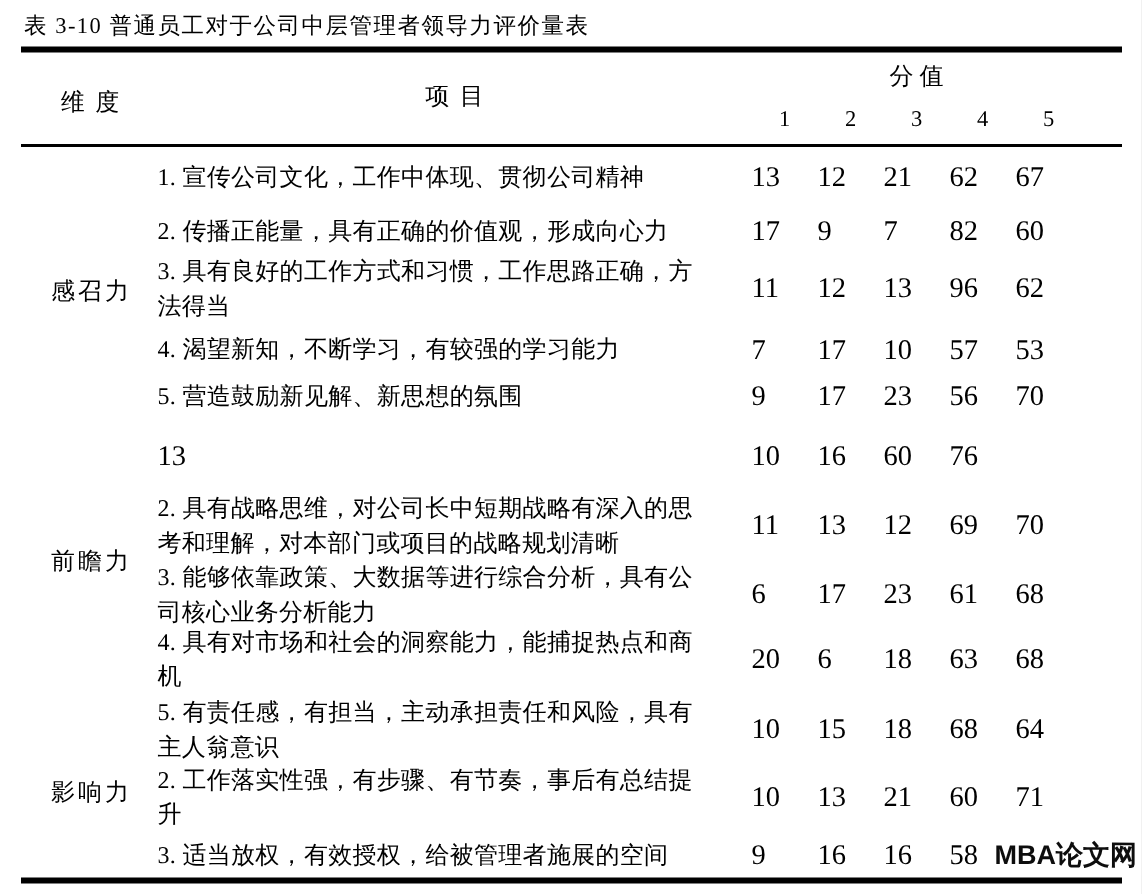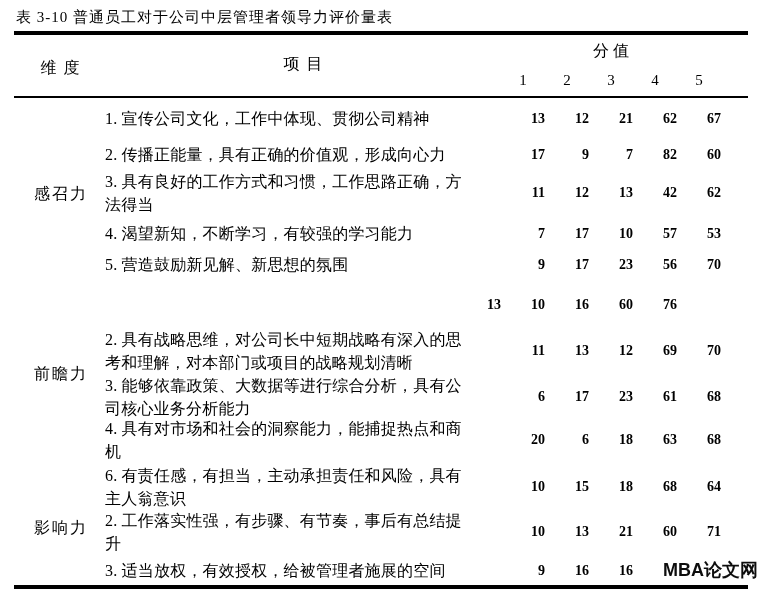--- a/index.html
+++ b/index.html
@@ -45,21 +45,21 @@
   .row{
     position:absolute;left:105px;width:616px;
     display:grid;grid-template-columns:396px repeat(5,44px);
     align-items:center;
   }
   .row .item{
     width:360px;
     font-size:16px;line-height:23px;
     letter-spacing:0.2px;
   }
-  .row .val{font-size:14px;text-align:right;font-weight:bold;}
+  .row .val{font-size:19px;text-align:left;}
   .r-single{height:23px;}
   .r-double{height:46px;}
 
   .watermark-name{
     position:absolute;top:556px;right:0;
     padding:2px 3px 2px 10px;background:#ffffff;
     font-family:"Liberation Sans","DejaVu Sans",sans-serif;
     font-size:18px;font-weight:bold;
     color:#0d0d0d;white-space:nowrap;z-index:3;
   }
@@ -111,21 +111,21 @@
     <div class="val">9</div>
     <div class="val">7</div>
     <div class="val">82</div>
     <div class="val">60</div>
   </div>
   <div class="row r-double" style="top:170px">
     <div class="item">3. 具有良好的工作方式和习惯，工作思路正确，方法得当</div>
     <div class="val">11</div>
     <div class="val">12</div>
     <div class="val">13</div>
-    <div class="val">42</div>
+    <div class="val">96</div>
     <div class="val">62</div>
   </div>
   <div class="row r-single" style="top:222px">
     <div class="item">4. 渴望新知，不断学习，有较强的学习能力</div>
     <div class="val">7</div>
     <div class="val">17</div>
     <div class="val">10</div>
     <div class="val">57</div>
     <div class="val">53</div>
   </div>
@@ -164,21 +164,21 @@
   <div class="row r-double" style="top:417px">
     <div class="item">4. 具有对市场和社会的洞察能力，能捕捉热点和商机</div>
     <div class="val">20</div>
     <div class="val">6</div>
     <div class="val">18</div>
     <div class="val">63</div>
     <div class="val">68</div>
   </div>
 
   <div class="row r-double" style="top:464px">
-    <div class="item">6. 有责任感，有担当，主动承担责任和风险，具有主人翁意识</div>
+    <div class="item">5. 有责任感，有担当，主动承担责任和风险，具有主人翁意识</div>
     <div class="val">10</div>
     <div class="val">15</div>
     <div class="val">18</div>
     <div class="val">68</div>
     <div class="val">64</div>
   </div>
   <div class="row r-double" style="top:509px">
     <div class="item">2. 工作落实性强，有步骤、有节奏，事后有总结提升</div>
     <div class="val">10</div>
     <div class="val">13</div>

